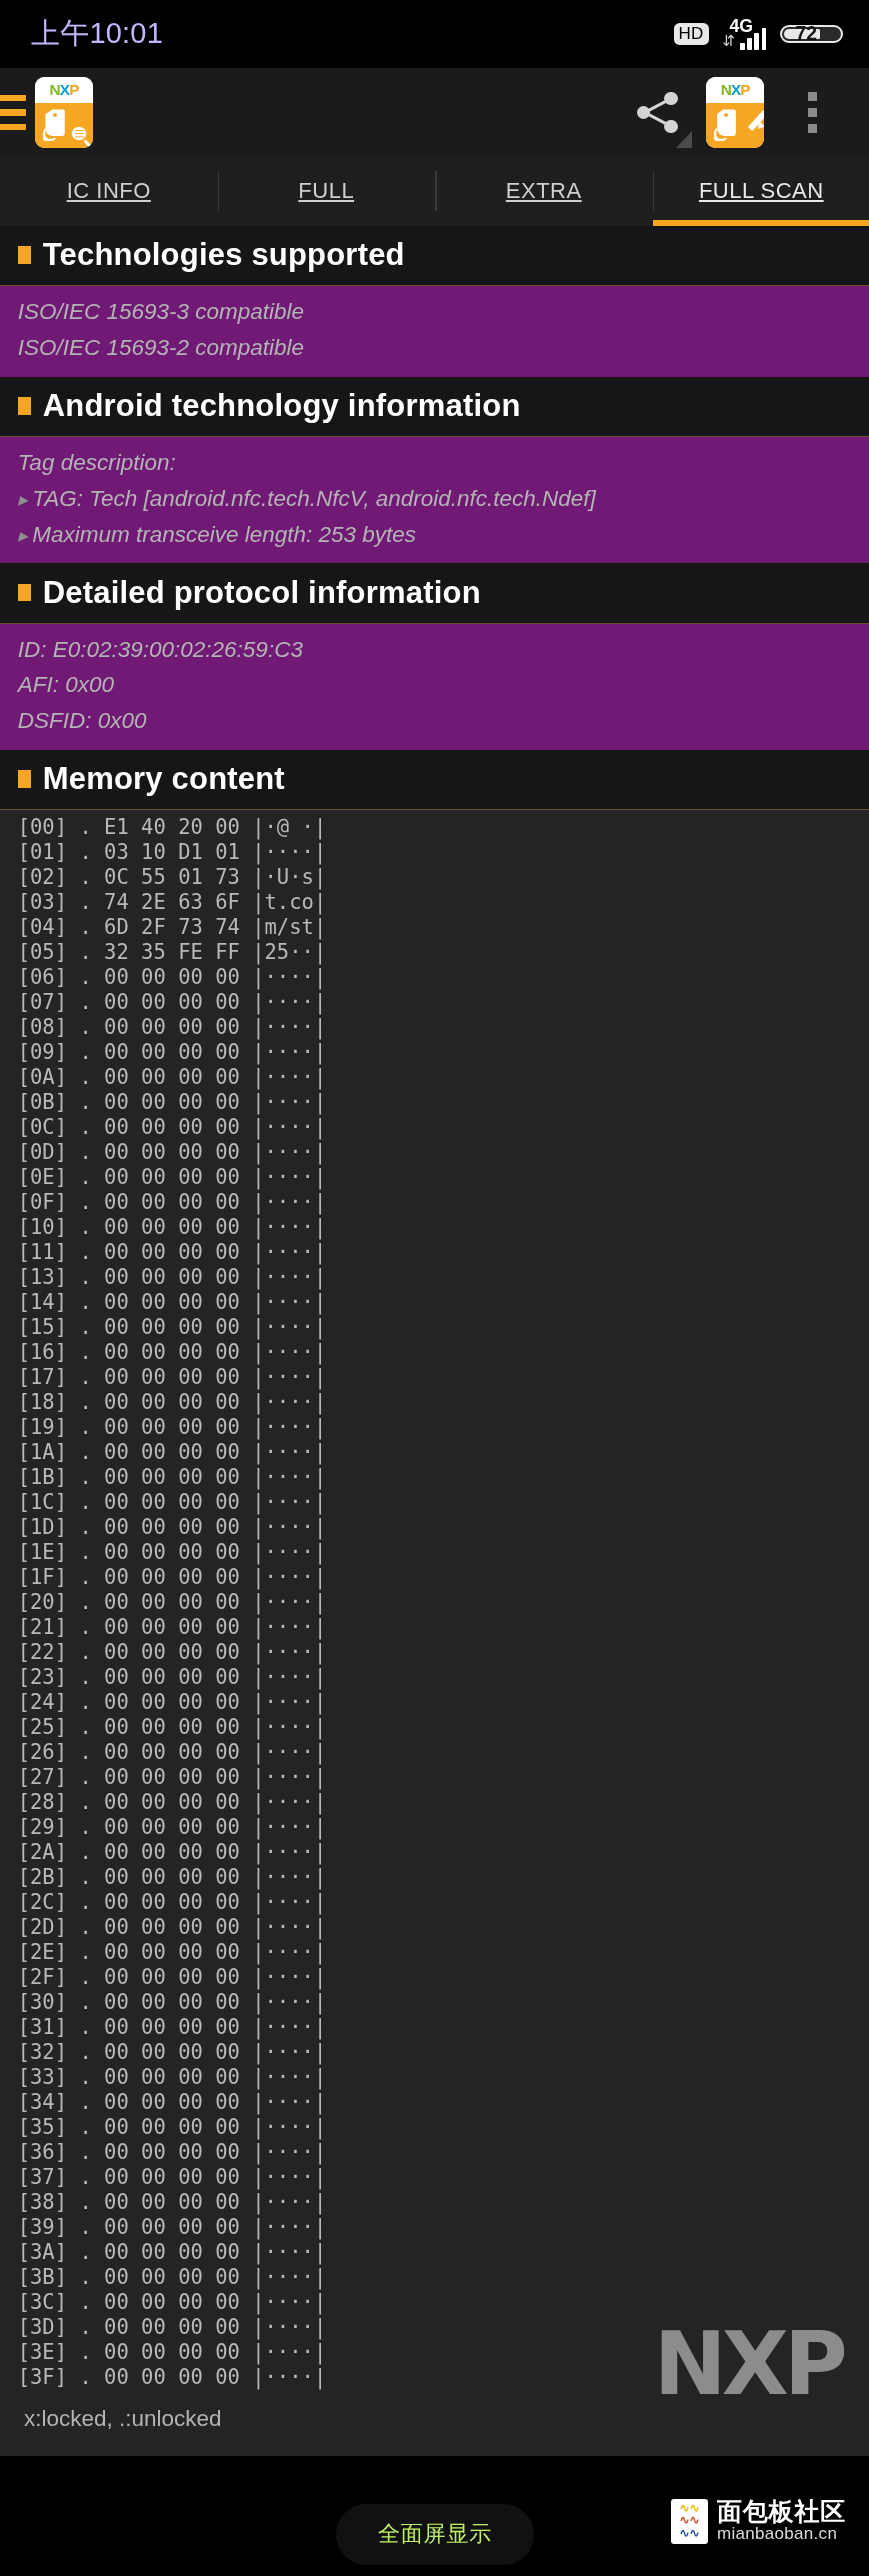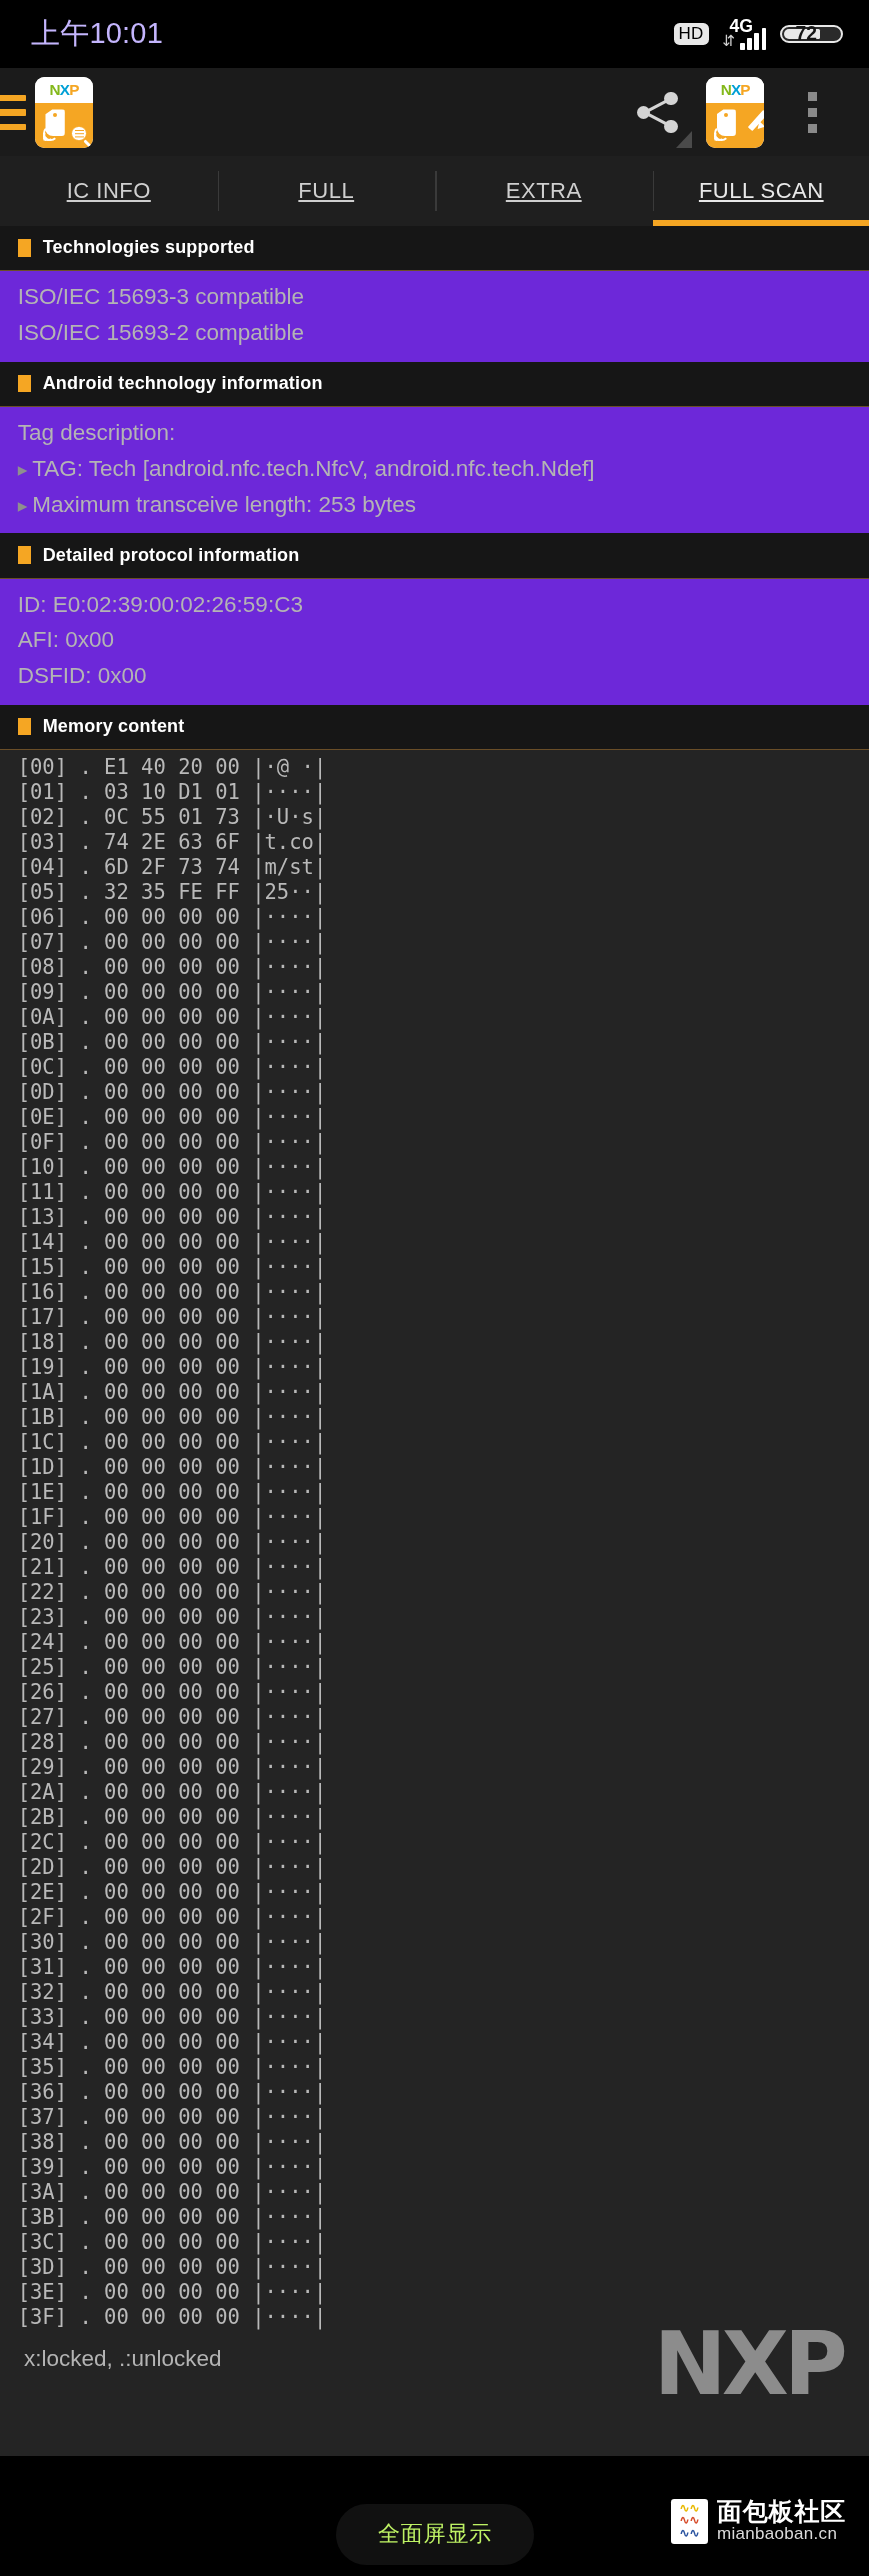--- a/index.html
+++ b/index.html
@@ -121,23 +121,23 @@
 
   
   .content { position:absolute; top:226px; left:0; width:870px; height:2230px; background:#242424; }
 
   .sec-head {
     background:#161616; padding:11.3px 17.7px 12px 17.7px;
     display:flex; align-items:center; gap:11.3px;
     border-bottom:1.6px solid #6a4e28;
   }
   .sec-bullet { width:13.7px; height:17.7px; background:#f5a623; flex:none; }
-  .sec-title { color:#fff; font-size:18px; font-weight:bold; letter-spacing:0.2px; }
-
-  .sec-body { background:#6d28d9; padding:8px 17.7px 11.3px 17.7px; }
+  .sec-title { color:#fff; font-size:31px; font-weight:bold; letter-spacing:0.2px; }
+
+  .sec-body { background:#701a75; padding:8px 17.7px 11.3px 17.7px;font-style:italic; }
   .sec-line { color:#b4b4b4; font-size:22.5px; line-height:1.3; padding:3.2px 0; }
   .sec-line.tri::before { content:"\25B8"; color:#8f8f8f; margin-right:4.8px; font-size:19.3px; }
 
   
   .hexwrap { background:#242424; padding:4.8px 0 0 17.7px; position:relative; }
   .hexline {
     color:#b9b9b9; font-family:"DejaVu Sans Mono", monospace;
     font-size:20.5px; line-height:25px; white-space:pre; letter-spacing:0px;
   }
 

